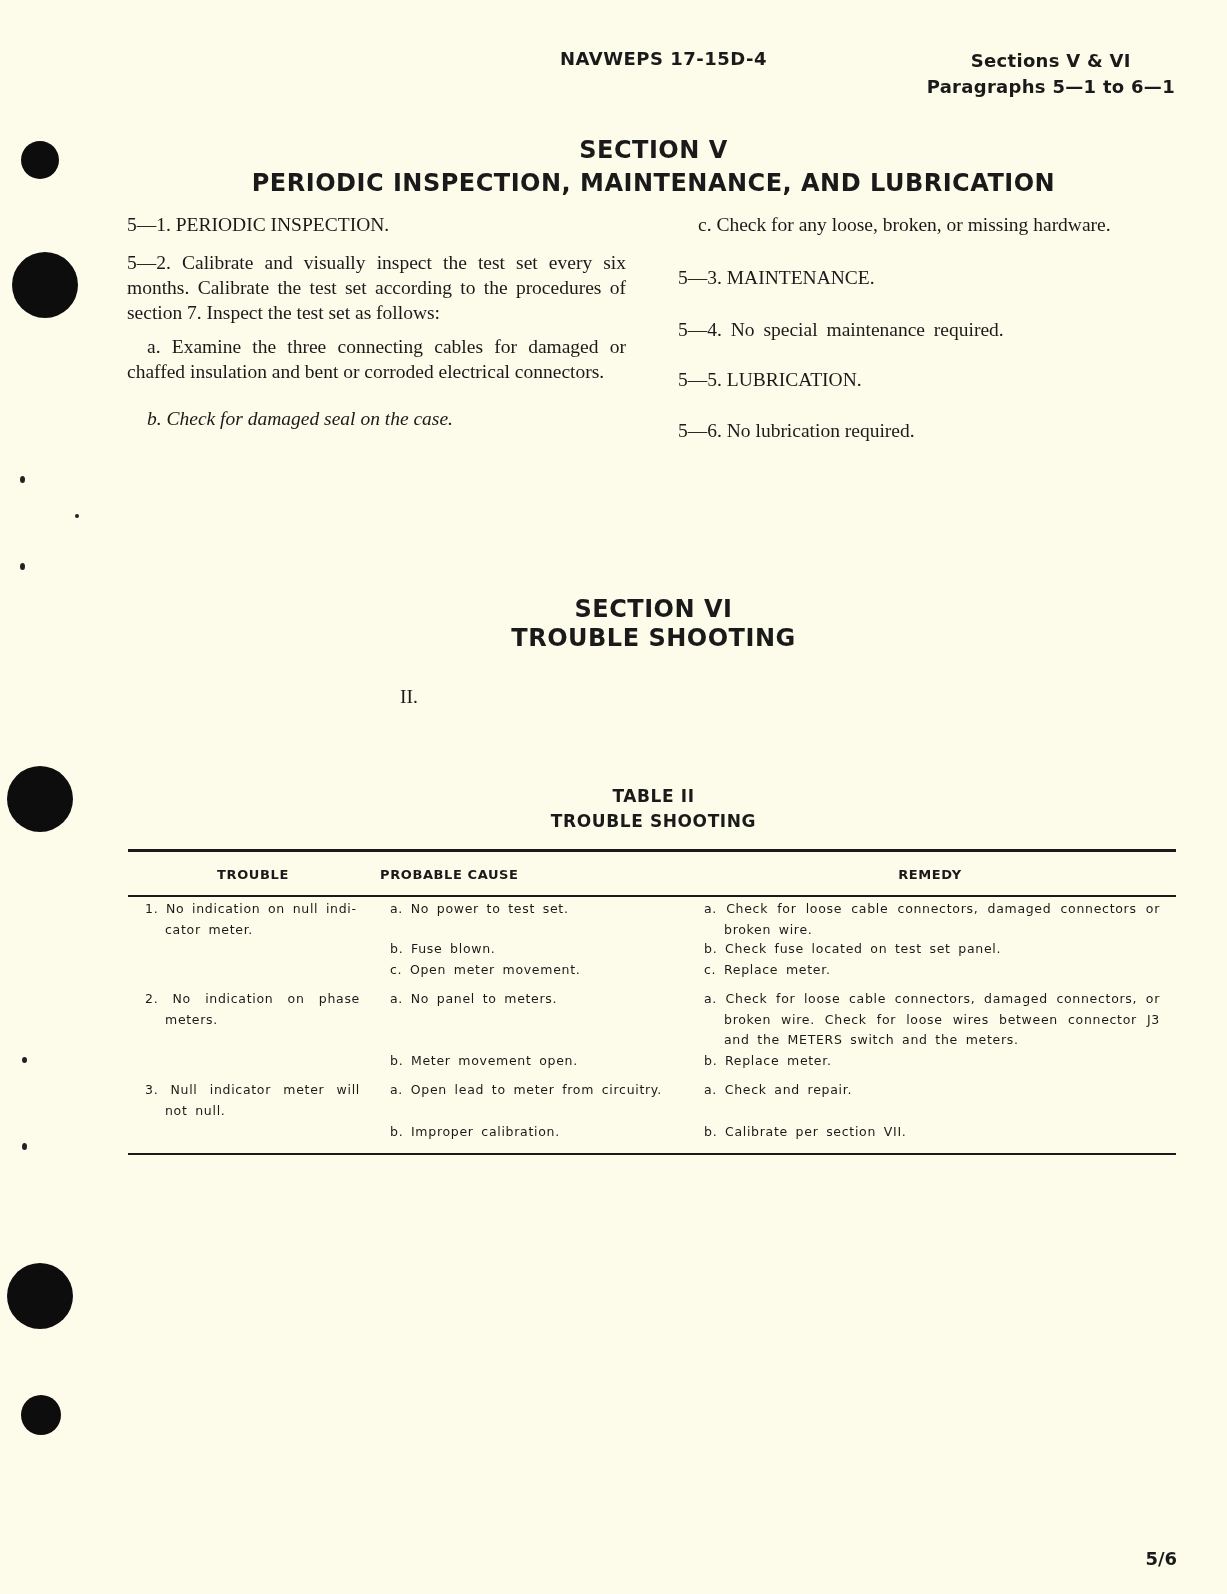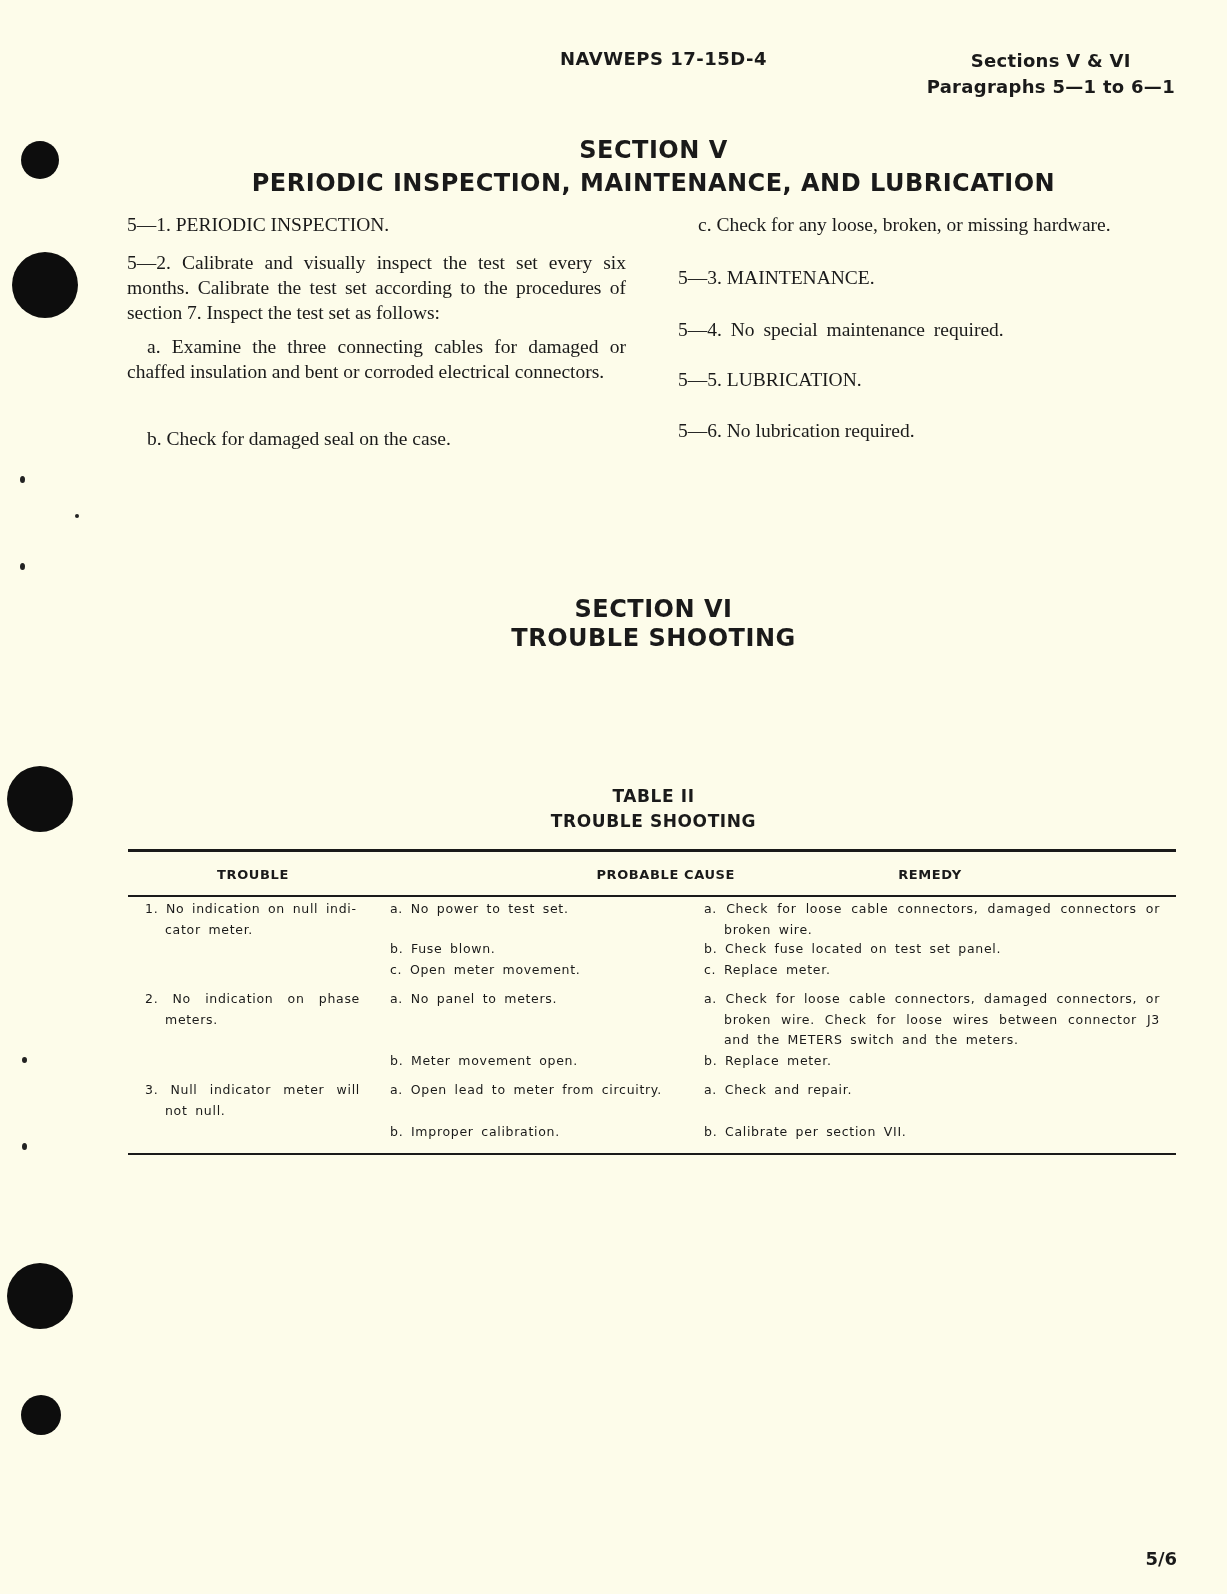--- a/index.html
+++ b/index.html
@@ -43,42 +43,43 @@
   <div>Paragraphs 5—1 to 6—1</div>
 </div>
 
 <div class="abs sans sec-title" style="top:136px;">SECTION V</div>
 <div class="abs sans sec-title" style="top:169px;">PERIODIC INSPECTION, MAINTENANCE, AND LUBRICATION</div>
 
 <div>
   <div class="para body-text" style="left:127px;top:212px;width:500px;">5—1. PERIODIC INSPECTION.</div>
   <div class="para body-text" style="left:127px;top:250px;width:499px;">5—2. Calibrate and visually inspect the test set every six months. Calibrate the test set according to the procedures of section 7. Inspect the test set as follows:</div>
   <div class="para body-text" style="left:127px;top:334px;width:499px;text-indent:20px;">a. Examine the three connecting cables for damaged or chaffed insulation and bent or corroded electrical connectors.</div>
-  <div class="para body-text" style="left:147px;top:426px;width:480px;">b. Check for damaged seal on the case.</div>
+  <div class="para body-text" style="left:147px;top:406px;width:480px;font-style:italic;">b. Check for damaged seal on the case.</div>
 </div>
 
 <div>
   <div class="para body-text" style="left:698px;top:212px;width:490px;text-align:left;">c. Check for any loose, broken, or missing hardware.</div>
   <div class="para body-text" style="left:678px;top:265px;width:500px;">5—3. MAINTENANCE.</div>
   <div class="para body-text" style="left:678px;top:317px;width:500px;word-spacing:4px;">5—4. No special maintenance required.</div>
   <div class="para body-text" style="left:678px;top:367px;width:500px;">5—5. LUBRICATION.</div>
   <div class="para body-text" style="left:678px;top:418px;width:500px;">5—6. No lubrication required.</div>
 </div>
 
 <div class="abs sans sec-title" style="top:595px;">SECTION VI</div>
 <div class="abs sans sec-title" style="top:624px;">TROUBLE SHOOTING</div>
 <div class="para body-text" style="left:400px;top:684px;width:520px;text-align:left;">
+  <div>II.</div>
 </div>
 
 <div class="abs sans table-title" style="top:784px;">TABLE II</div>
 <div class="abs sans table-title" style="top:809px;">TROUBLE SHOOTING</div>
 
 <div class="rule" style="top:849px;height:3px;"></div>
 <div class="th sans" style="left:128px;width:250px;text-align:center;">TROUBLE</div>
-<div class="th sans" style="left:380px;width:355px;text-align:right;">PROBABLE CAUSE</div>
+<div class="th sans" style="left:380px;width:355px;text-align:left;">PROBABLE CAUSE</div>
 <div class="th sans" style="left:690px;width:480px;text-align:center;">REMEDY</div>
 <div class="rule" style="top:895px;height:2px;"></div>
 
 <div>
   <div class="cell" style="left:145px;top:899px;width:215px;">
     <div>1. No indication on null indi-</div>
     <div style="padding-left:20px;">cator meter.</div>
   </div>
   <div class="cell" style="left:390px;top:899px;width:300px;text-align:left;">a. No power to test set.</div>
   <div class="cell" style="left:390px;top:939px;width:300px;text-align:left;">b. Fuse blown.</div>

